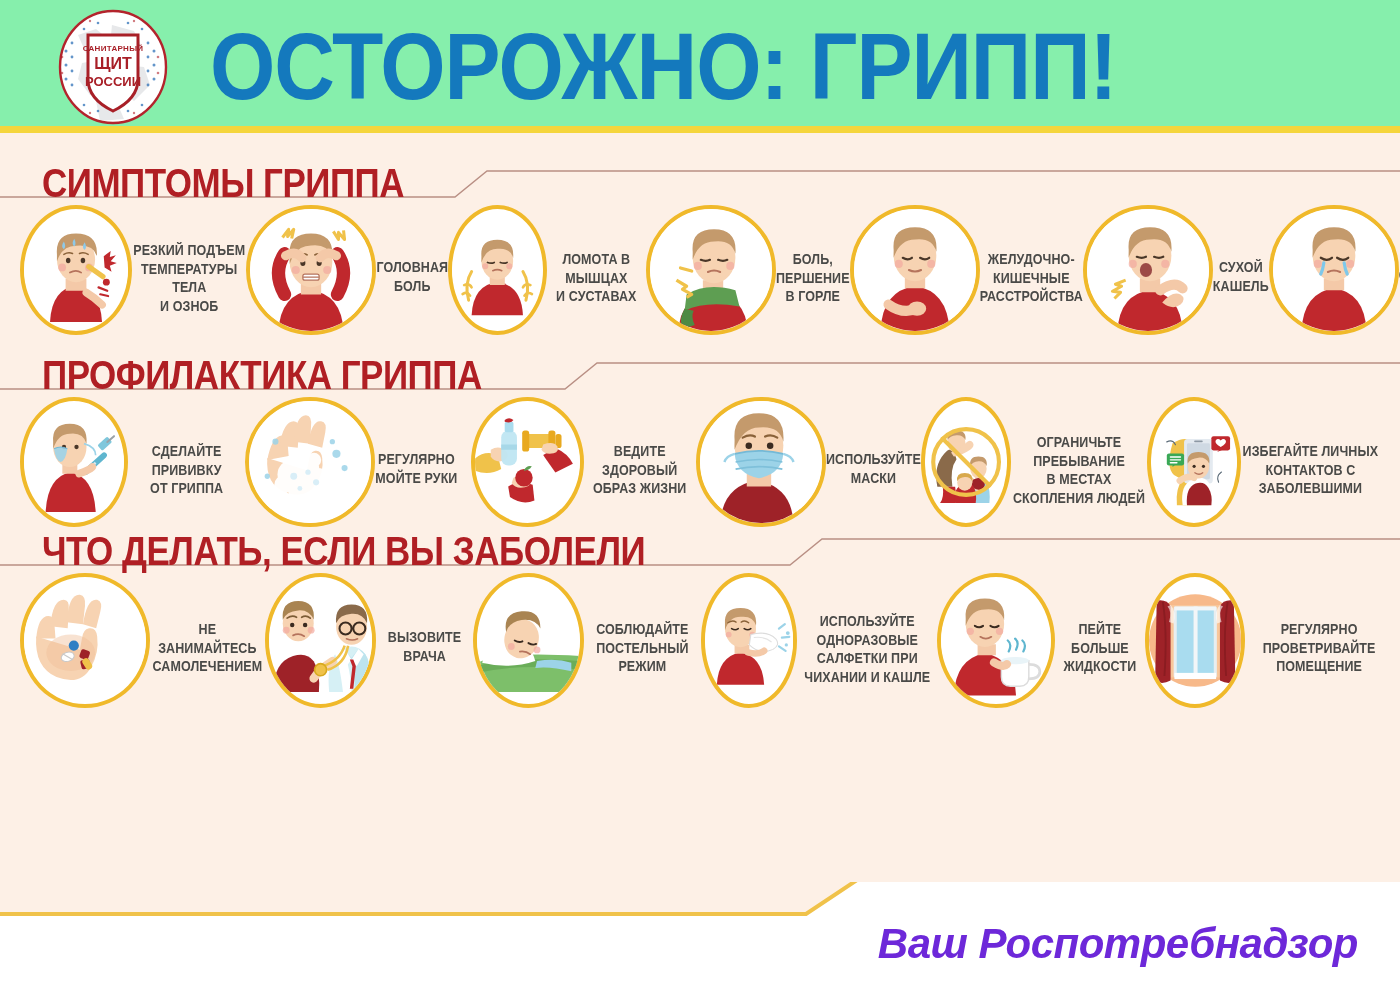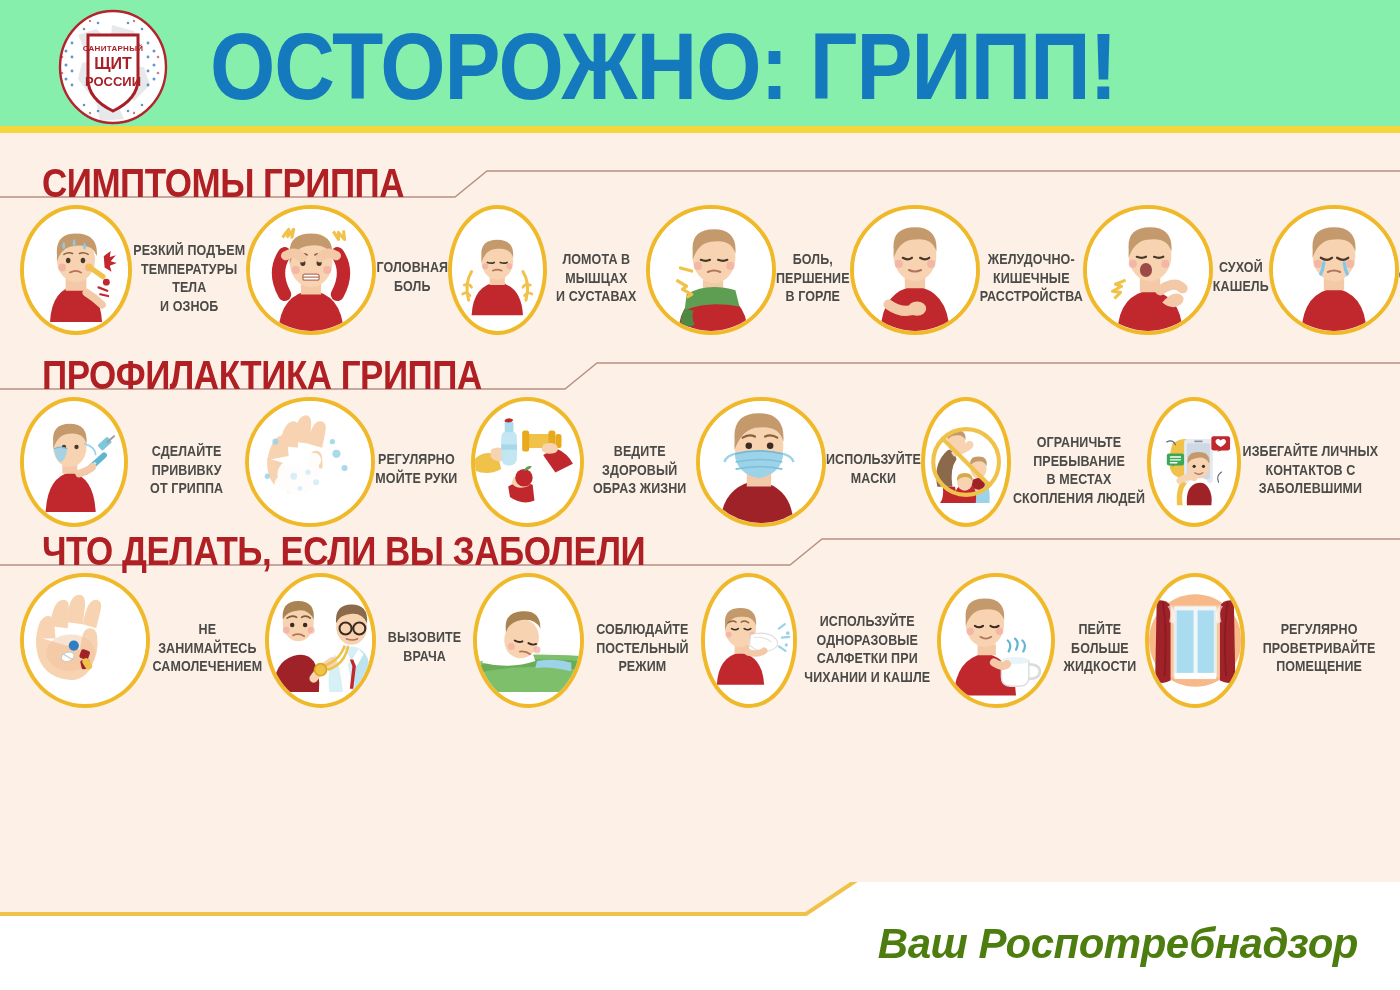--- a/index.html
+++ b/index.html
@@ -112,21 +112,21 @@
     left:0;bottom:0;
     width:1400px;height:108px;
   }
   .footer-svg{position:absolute;left:0;top:0;}
   .footer-text{
     position:absolute;
     right:42px;bottom:22px;
     font-size:42px;
     font-weight:bold;
     font-style:italic;
-    color:#4d7c0f;
+    color:#6d28d9;
     white-space:nowrap;
     letter-spacing:-0.5px;
   }
 </style>
 </head>
 <body>
 
 <div class="header">
 
   <div class="logo-wrap">

